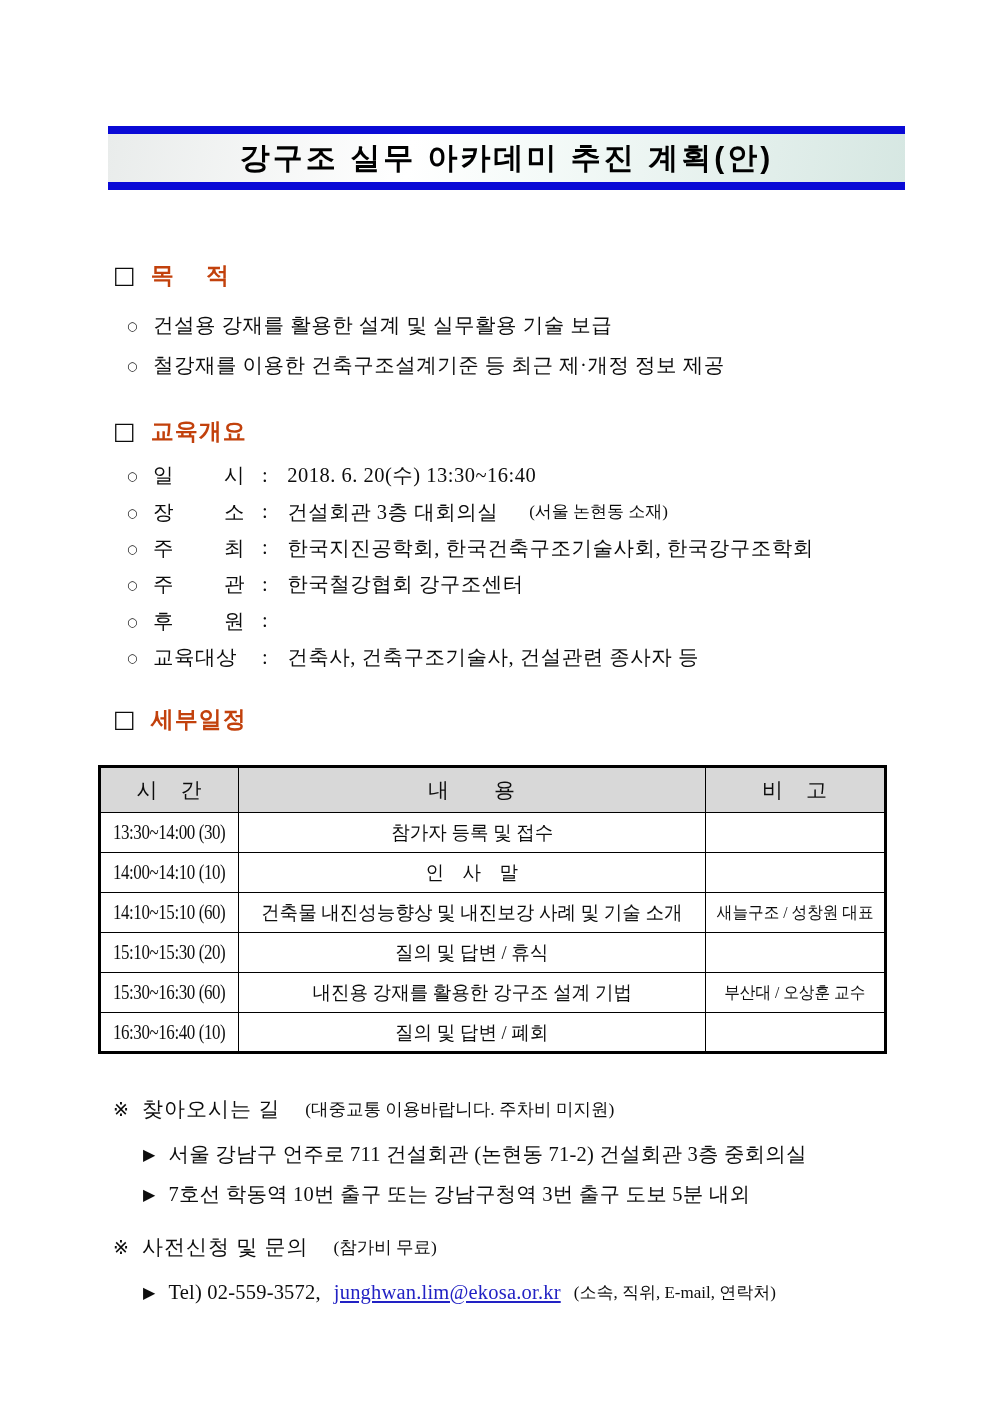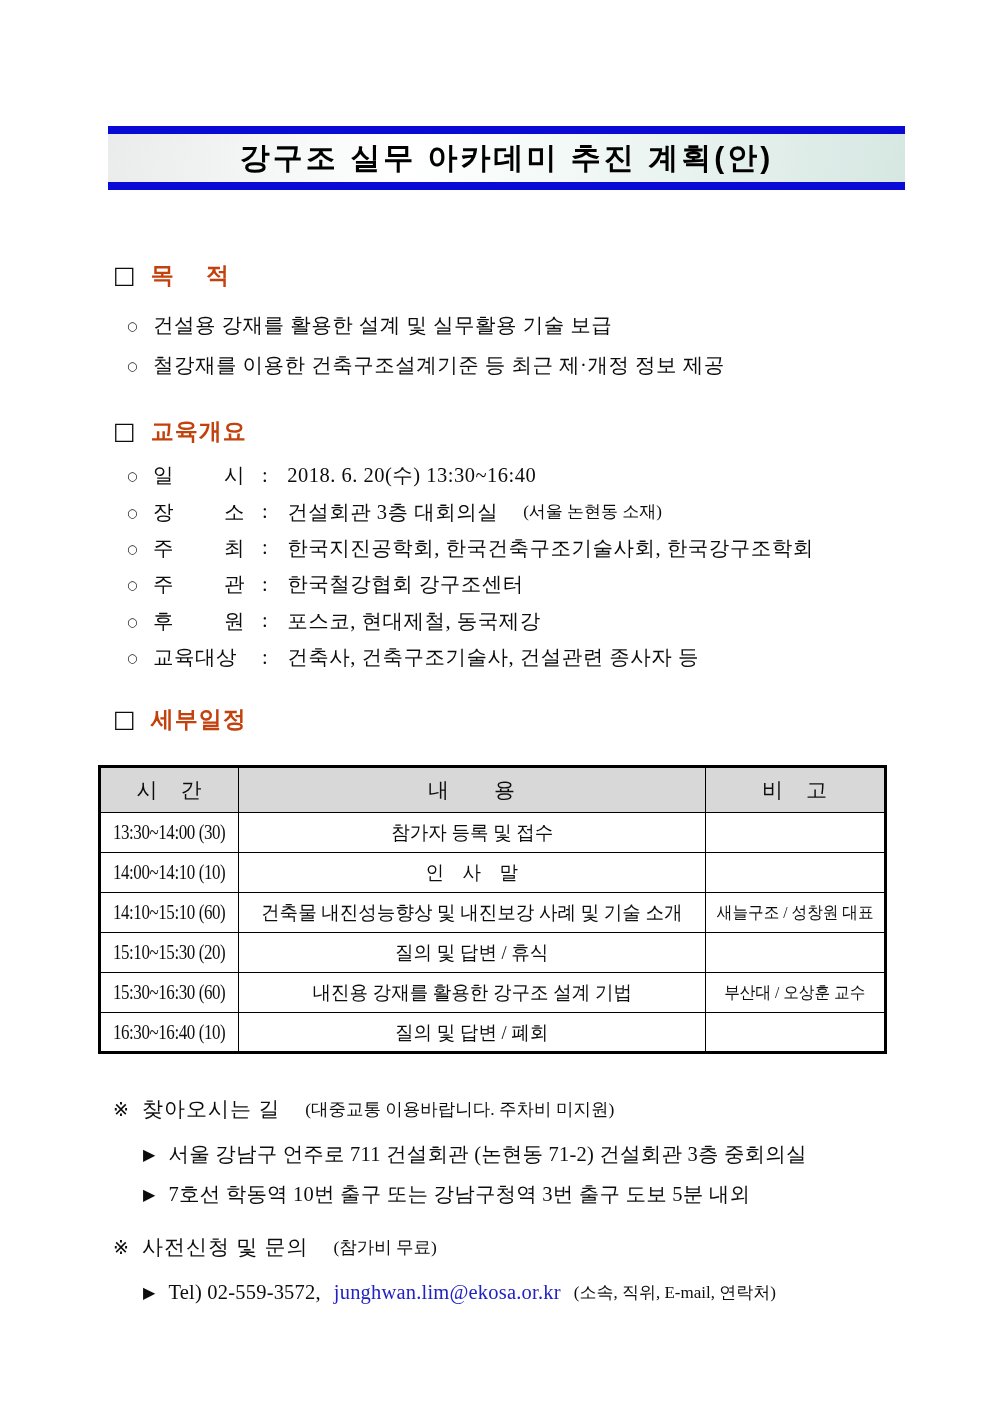--- a/index.html
+++ b/index.html
@@ -47,21 +47,21 @@
   #sec-purpose .items{margin-top:14px;}
   #sec-purpose .body-line{height:40px;padding-left:14px;}
   
   #sec-overview .rows{margin-top:10px;}
   #sec-overview .body-line{height:36.4px;padding-left:14px;}
   .ov-label{
     display:inline-block;width:92px;text-align:justify;text-align-last:justify;
     flex:0 0 auto;
   }
   .ov-colon{margin:0 4px 0 2px;flex:0 0 auto;}
-  .ov-note{font-size:17px;letter-spacing:0;margin-left:10px;white-space:nowrap;}
+  .ov-note{font-size:17px;letter-spacing:0;margin-left:16px;white-space:nowrap;}
   
   table.sched{
     position:absolute;left:98px;top:752px;width:786px;
     border-collapse:collapse;table-layout:fixed;margin-top:13px;
   }
   table.sched th,table.sched td{
     border:1.6px solid #000;text-align:center;vertical-align:middle;
     padding:0;overflow:hidden;
   }
   table.sched{border:3px solid #000;}
@@ -92,21 +92,21 @@
   .note-paren{font-size:17.5px;letter-spacing:0;margin-left:12px;white-space:nowrap;}
   .note-items{margin-top:10px;}
   .note-line{
     display:flex;align-items:center;gap:13px;height:40px;padding-left:30px;
     font-size:20.5px;letter-spacing:0.2px;white-space:nowrap;
   }
   .arrow-glyph{
     font-family:"DejaVu Sans",sans-serif;font-size:16px;line-height:1;flex:0 0 auto;
     position:relative;top:1px;
   }
-  .email-link{color:var(--link-blue);cursor:pointer;}
+  .email-link{color:var(--link-blue);text-decoration:underline;cursor:pointer;}
   .tel-note{font-size:17px;letter-spacing:0;}
 </style>
 </head>
 <body>
 
 <div class="banner">
   <div class="banner-bar"></div>
   <div class="banner-inner">
     <span class="banner-title">강구조 실무 아카데미 추진 계획(안)</span>
   </div>
@@ -161,21 +161,20 @@
       <span class="bullet-glyph">○</span>
       <span class="ov-label">주 관</span>
       <span class="ov-colon">:</span>
       <span>한국철강협회 강구조센터</span>
       <span class="ov-note"></span>
     </div>
     <div class="body-line">
       <span class="bullet-glyph">○</span>
       <span class="ov-label">후 원</span>
       <span class="ov-colon">:</span>
-      <span>포스코, 현대제철, 동국제강</span>
       <span class="ov-note"></span>
     </div>
     <div class="body-line">
       <span class="bullet-glyph">○</span>
       <span class="ov-label">교육대상</span>
       <span class="ov-colon">:</span>
       <span>건축사, 건축구조기술사, 건설관련 종사자 등</span>
       <span class="ov-note"></span>
     </div>
   </div>

